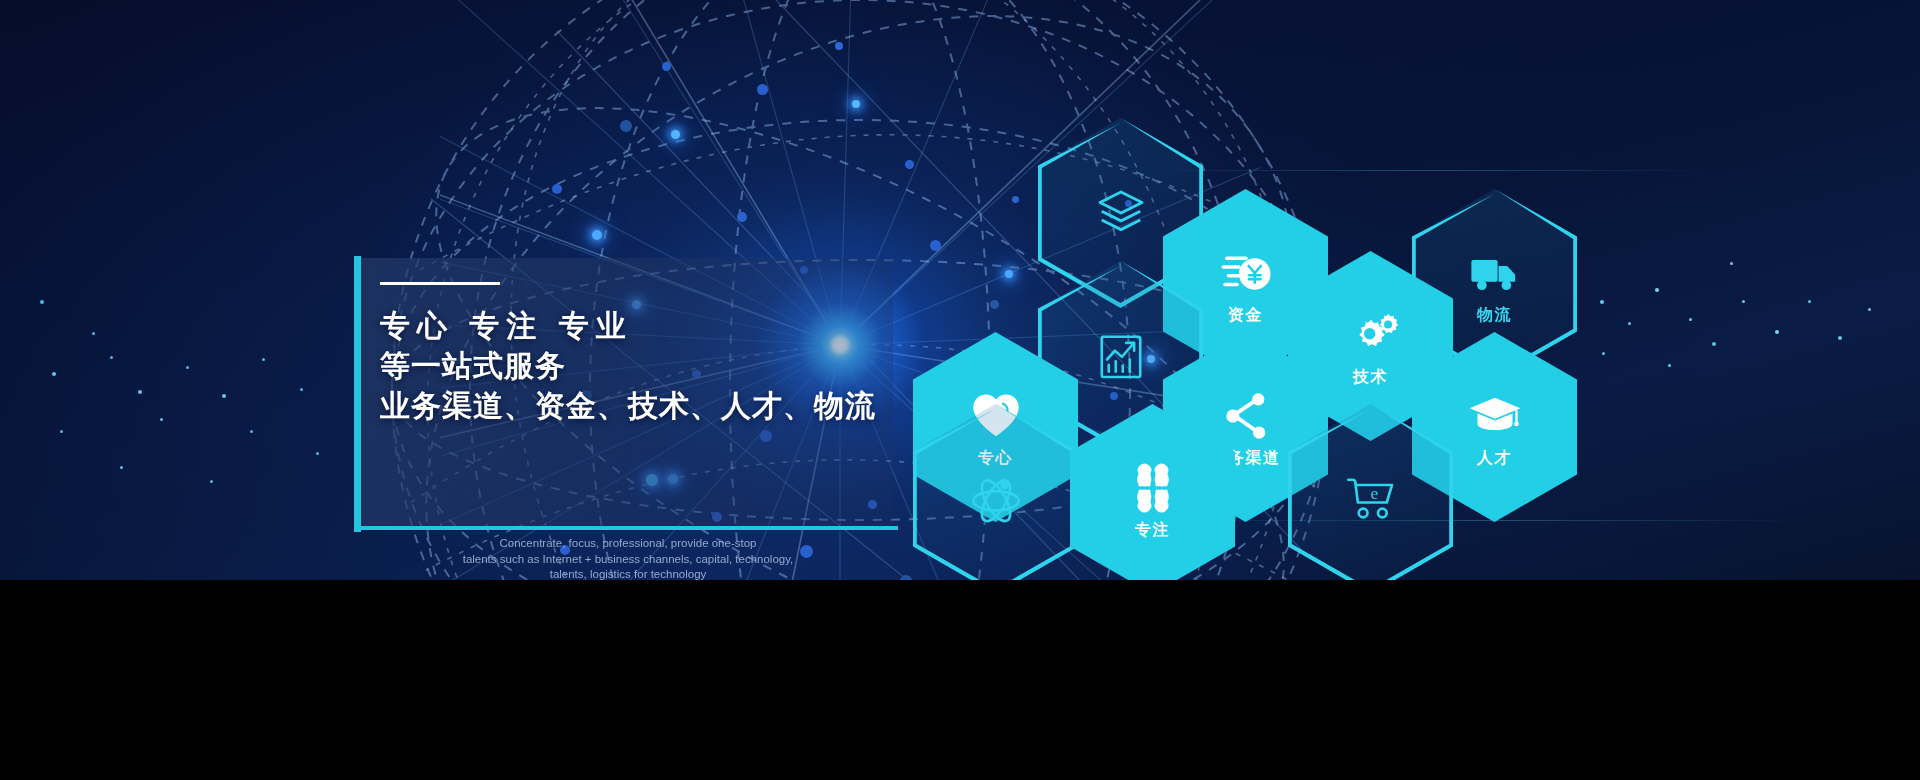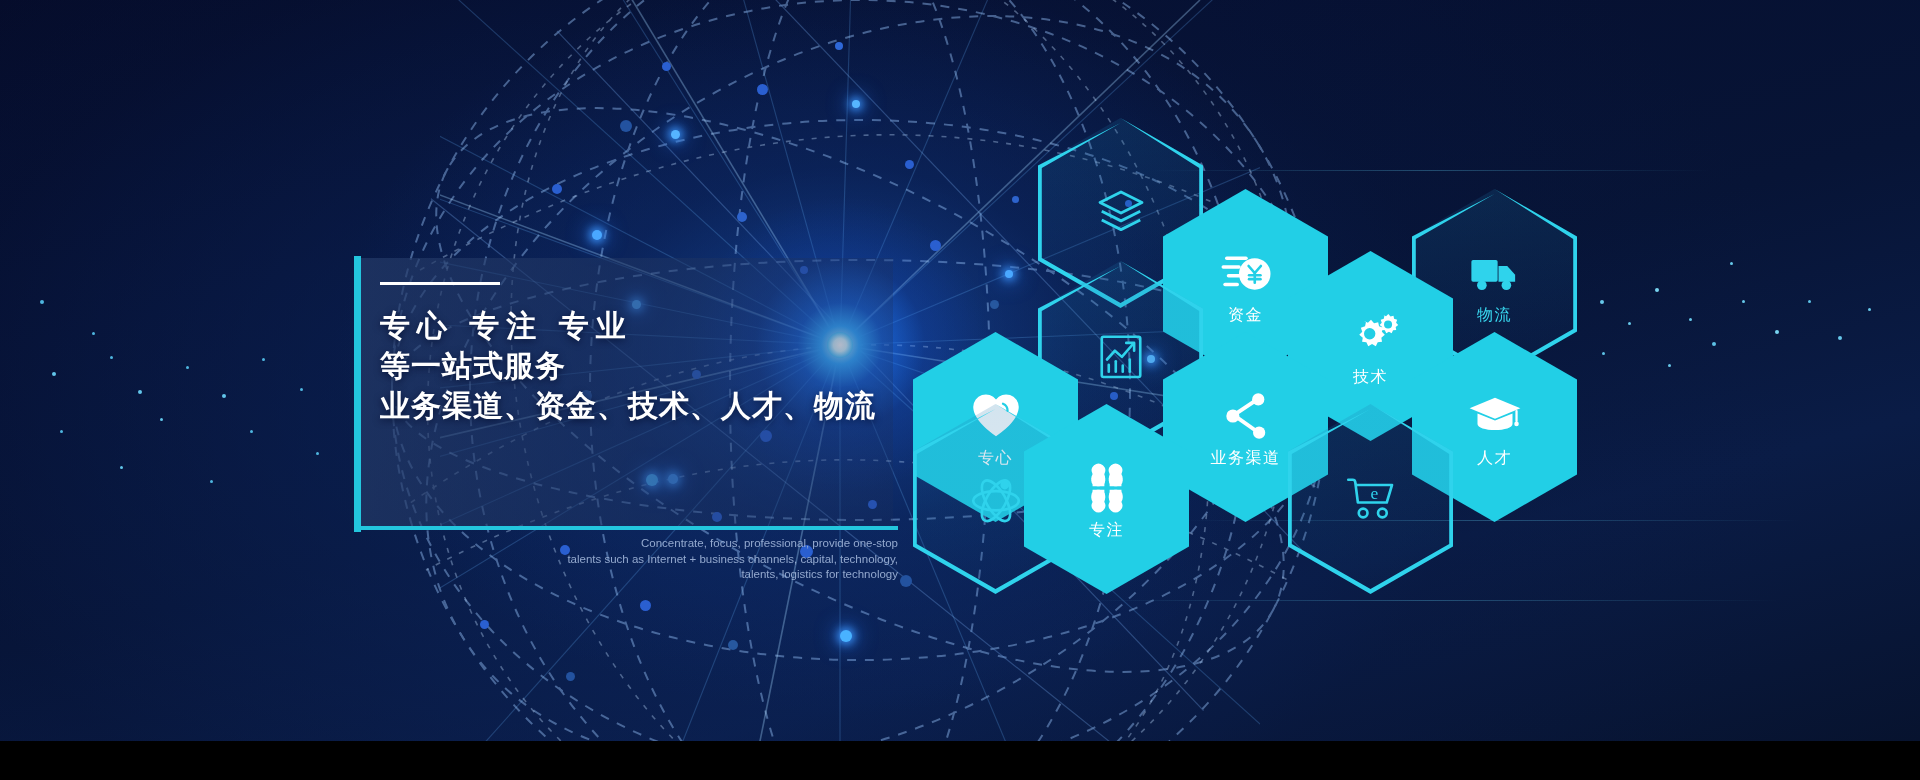--- a/index.html
+++ b/index.html
@@ -1,18 +1,18 @@
 <!DOCTYPE html>
 <html><head>
 <meta charset="utf-8">
 <style>
   html,body{margin:0;padding:0;background:#000;}
   *{box-sizing:border-box;}
   .stage{
-    position:relative;width:1920px;height:741px;overflow:hidden;
+    position:relative;width:1920px;height:580px;overflow:hidden;
     font-family:"Liberation Sans","DejaVu Sans",sans-serif;
     background:
       radial-gradient(ellipse 760px 560px at 840px 345px, rgba(28,90,190,.55) 0%, rgba(16,54,130,.28) 32%, rgba(10,28,78,0) 66%),
       radial-gradient(ellipse 1400px 900px at 700px 420px, rgba(14,48,118,.55) 0%, rgba(8,24,66,.25) 55%, rgba(4,12,40,0) 80%),
       linear-gradient(165deg,#050b28 0%,#061031 28%,#071436 52%,#0a1c46 74%,#07132f 100%);
   }
 
   
   .globe{position:absolute;left:360px;top:-110px;width:1000px;height:1000px;opacity:.85;}
   .globe svg{width:100%;height:100%;display:block;}
@@ -48,21 +48,21 @@
   .rule{position:absolute;left:22px;top:24px;width:120px;height:3px;background:#fff;}
 
   .headlines{position:absolute;left:22px;top:48px;width:520px;}
   .hl{
     color:#fff;font-size:30px;line-height:40px;font-weight:700;letter-spacing:1px;
     text-shadow:0 2px 7px rgba(0,10,40,.75);white-space:nowrap;
   }
   .hl.spaced{letter-spacing:7px;}
 
   .subtext{
-    position:absolute;left:358px;top:536px;width:540px;text-align:right;
+    position:absolute;left:358px;top:536px;width:540px;text-align:center;
     color:#9fb4d8;font-size:11.5px;line-height:15.5px;opacity:.92;
   }
 
   
   .hexgrid{position:absolute;left:0;top:0;width:1920px;height:780px;}
   .hex{position:absolute;width:165px;height:190px;}
   .hex .shape{
     position:absolute;inset:0;
     clip-path:polygon(50% 0%,100% 25%,100% 75%,50% 100%,0% 75%,0% 25%);
   }
@@ -75,21 +75,21 @@
     clip-path:polygon(50% 0%,100% 25%,100% 75%,50% 100%,0% 75%,0% 25%,
                       50% 2.6%, 2.3% 26.3%, 2.3% 73.7%, 50% 97.4%, 97.7% 73.7%, 97.7% 26.3%);
     background:#2fd3ec;
   }
   .hex .inner{
     position:absolute;inset:0;display:flex;flex-direction:column;
     align-items:center;justify-content:center;gap:6px;
   }
   .hex .ico{width:56px;height:56px;display:block;}
   .hex .lbl{
-    font-size:16px;letter-spacing:1.5px;font-weight:400;line-height:1;
+    font-size:16px;letter-spacing:1.5px;font-weight:700;line-height:1;
   }
   .hex.filled .lbl{color:#ffffff;}
   .hex.outline .lbl{color:#38d7ef;}
 
   .scanline{position:absolute;height:1px;background:linear-gradient(90deg,rgba(70,190,230,0),rgba(95,205,240,.30),rgba(70,190,230,0));}
 </style>
 </head>
 <body>
 
 <div class="stage">
@@ -389,21 +389,21 @@
       <div class="inner">
         <svg class="ico" viewBox="0 0 64 64" fill="none" stroke="#2fd3ec" stroke-width="3">
           <ellipse cx="32" cy="34" rx="26" ry="11"></ellipse>
           <ellipse cx="32" cy="34" rx="26" ry="11" transform="rotate(60 32 34)"></ellipse>
           <ellipse cx="32" cy="34" rx="26" ry="11" transform="rotate(-60 32 34)"></ellipse>
           <circle cx="42" cy="16" r="5" fill="#2fd3ec" stroke="none"></circle>
         </svg>
       </div>
     </div>
 
-    <div class="hex filled" style="left:1024px;top:404px;">
+    <div class="hex filled" style="left:1070px;top:404px;">
       <div class="shape"></div>
       <div class="inner">
         <svg class="ico" viewBox="0 0 64 64">
           <g fill="#fff">
             <path d="M29 30 V16 a7.8 7.8 0 1 0-13.5 0 V30 h9 z"></path>
             <path d="M35 30 V16 a7.8 7.8 0 1 1 13.5 0 V30 h-9 z"></path>
             <path d="M29 34 V48 a7.8 7.8 0 1 1-13.5 0 V34 h9 z"></path>
             <path d="M35 34 V48 a7.8 7.8 0 1 0 13.5 0 V34 h-9 z"></path>
             <rect x="14" y="14" width="16" height="16" rx="7"></rect>
             <rect x="34" y="14" width="16" height="16" rx="7"></rect>

